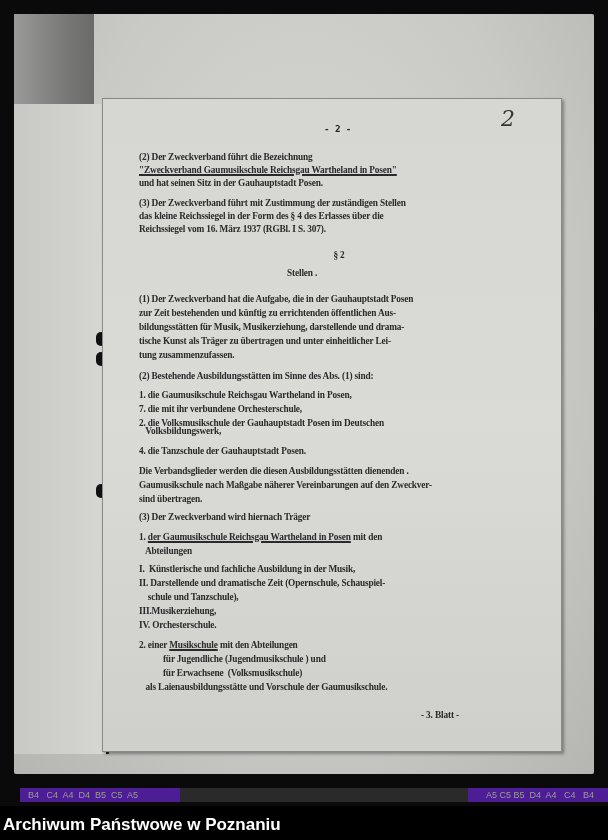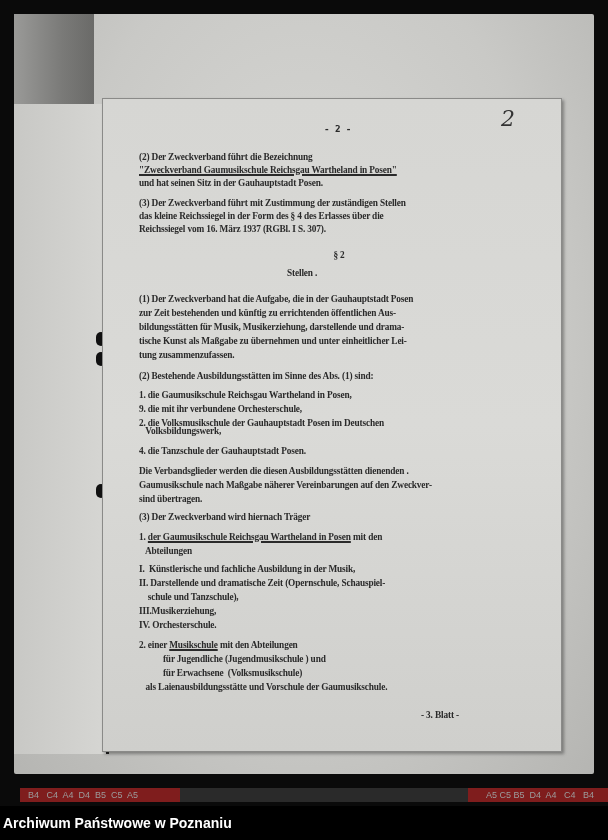--- a/index.html
+++ b/index.html
@@ -28,29 +28,29 @@
       box-shadow: 2px 2px 3px rgba(0,0,0,0.35);
     }
     .page-inner { position: absolute; left: 36px; top: 22px; width: 400px; color: #2a2a2a; font-size: 9.3px; line-height: 12.6px; font-weight: bold; letter-spacing: -0.15px; }
     .pagenum { position: absolute; left: 185px; top: 2px; }
     .handnum { position: absolute; left: 362px; top: -8px; font-family: "DejaVu Serif", serif; font-style: italic; font-weight: normal; font-size: 22px; color: #333; }
     .p { position: absolute; left: 0; white-space: pre; font-family: Liberation Serif, serif; }
     .u { text-decoration: underline; text-decoration-thickness: 1.5px; }
     .center { text-align: center; width: 400px; }
     .binder { position: absolute; width: 10px; height: 14px; border-radius: 5px; background: #111; }
     .ruler {
-      position: absolute; top: 788px; height: 14px; background: #7f1d1d; color: #9c9c9c;
+      position: absolute; top: 788px; height: 14px; background: #4c1d95; color: #9c9c9c;
       font-family: "Liberation Sans", sans-serif; font-size: 9px; line-height: 14px; white-space: pre;
     }
     .ruler.left { left: 20px; width: 160px; padding-left: 8px; }
     .ruler.right { left: 468px; width: 126px; text-align: right; padding-right: 20px; }
     .ruler-mid { position: absolute; left: 180px; top: 788px; width: 288px; height: 14px; background: #2a2a2a; }
     .footer {
       position: absolute; left: 3px; top: 815px; color: #ffffff;
-      font-family: "Liberation Sans", sans-serif; font-size: 14px; font-weight: bold;
+      font-family: "Liberation Sans", sans-serif; font-size: 17px; font-weight: bold;
     }
   </style>
 </head>
 <body>
 
 <div class="scan"></div>
 <div class="backsheet"></div>
 <div class="leftshadow"></div>
 <div class="leftstrip"></div>
 
@@ -70,26 +70,26 @@
     <div class="p" style="top:76px">(3) Der Zweckverband führt mit Zustimmung der zuständigen Stellen</div>
     <div class="p" style="top:89px">das kleine Reichssiegel in der Form des § 4 des Erlasses über die</div>
     <div class="p" style="top:102px">Reichssiegel vom 16. März 1937 (RGBl. I S. 307).</div>
 
     <div class="p center" style="top:128px">§ 2</div>
     <div class="p" style="top:146px; left:148px">Stellen .</div>
 
     <div class="p" style="top:172px">(1) Der Zweckverband hat die Aufgabe, die in der Gauhauptstadt Posen</div>
     <div class="p" style="top:186px">zur Zeit bestehenden und künftig zu errichtenden öffentlichen Aus-</div>
     <div class="p" style="top:200px">bildungsstätten für Musik, Musikerziehung, darstellende und drama-</div>
-    <div class="p" style="top:214px">tische Kunst als Maßgabe zu übernehmen und unter einheitlicher Lei-</div>
+    <div class="p" style="top:214px">tische Kunst als Träger zu übertragen und unter einheitlicher Lei-</div>
     <div class="p" style="top:228px">tung zusammenzufassen.</div>
 
     <div class="p" style="top:249px">(2) Bestehende Ausbildungsstätten im Sinne des Abs. (1) sind:</div>
     <div class="p" style="top:268px">1. die Gaumusikschule Reichsgau Wartheland in Posen,</div>
-    <div class="p" style="top:282px">9. die mit ihr verbundene Orchesterschule,</div>
+    <div class="p" style="top:282px">7. die mit ihr verbundene Orchesterschule,</div>
     <div class="p" style="top:296px">2. die Volksmusikschule der Gauhauptstadt Posen im Deutschen</div>
     <div class="p" style="top:304px">   Volksbildungswerk,</div>
     <div class="p" style="top:324px">4. die Tanzschule der Gauhauptstadt Posen.</div>
 
     <div class="p" style="top:344px">Die Verbandsglieder werden die diesen Ausbildungsstätten dienenden .</div>
     <div class="p" style="top:358px">Gaumusikschule nach Maßgabe näherer Vereinbarungen auf den Zweckver-</div>
     <div class="p" style="top:372px">sind übertragen.</div>
 
     <div class="p" style="top:390px">(3) Der Zweckverband wird hiernach Träger</div>
     <div class="p" style="top:410px"><span>1. </span><span class="u">der Gaumusikschule Reichsgau Wartheland in Posen</span><span> mit den</span></div>

